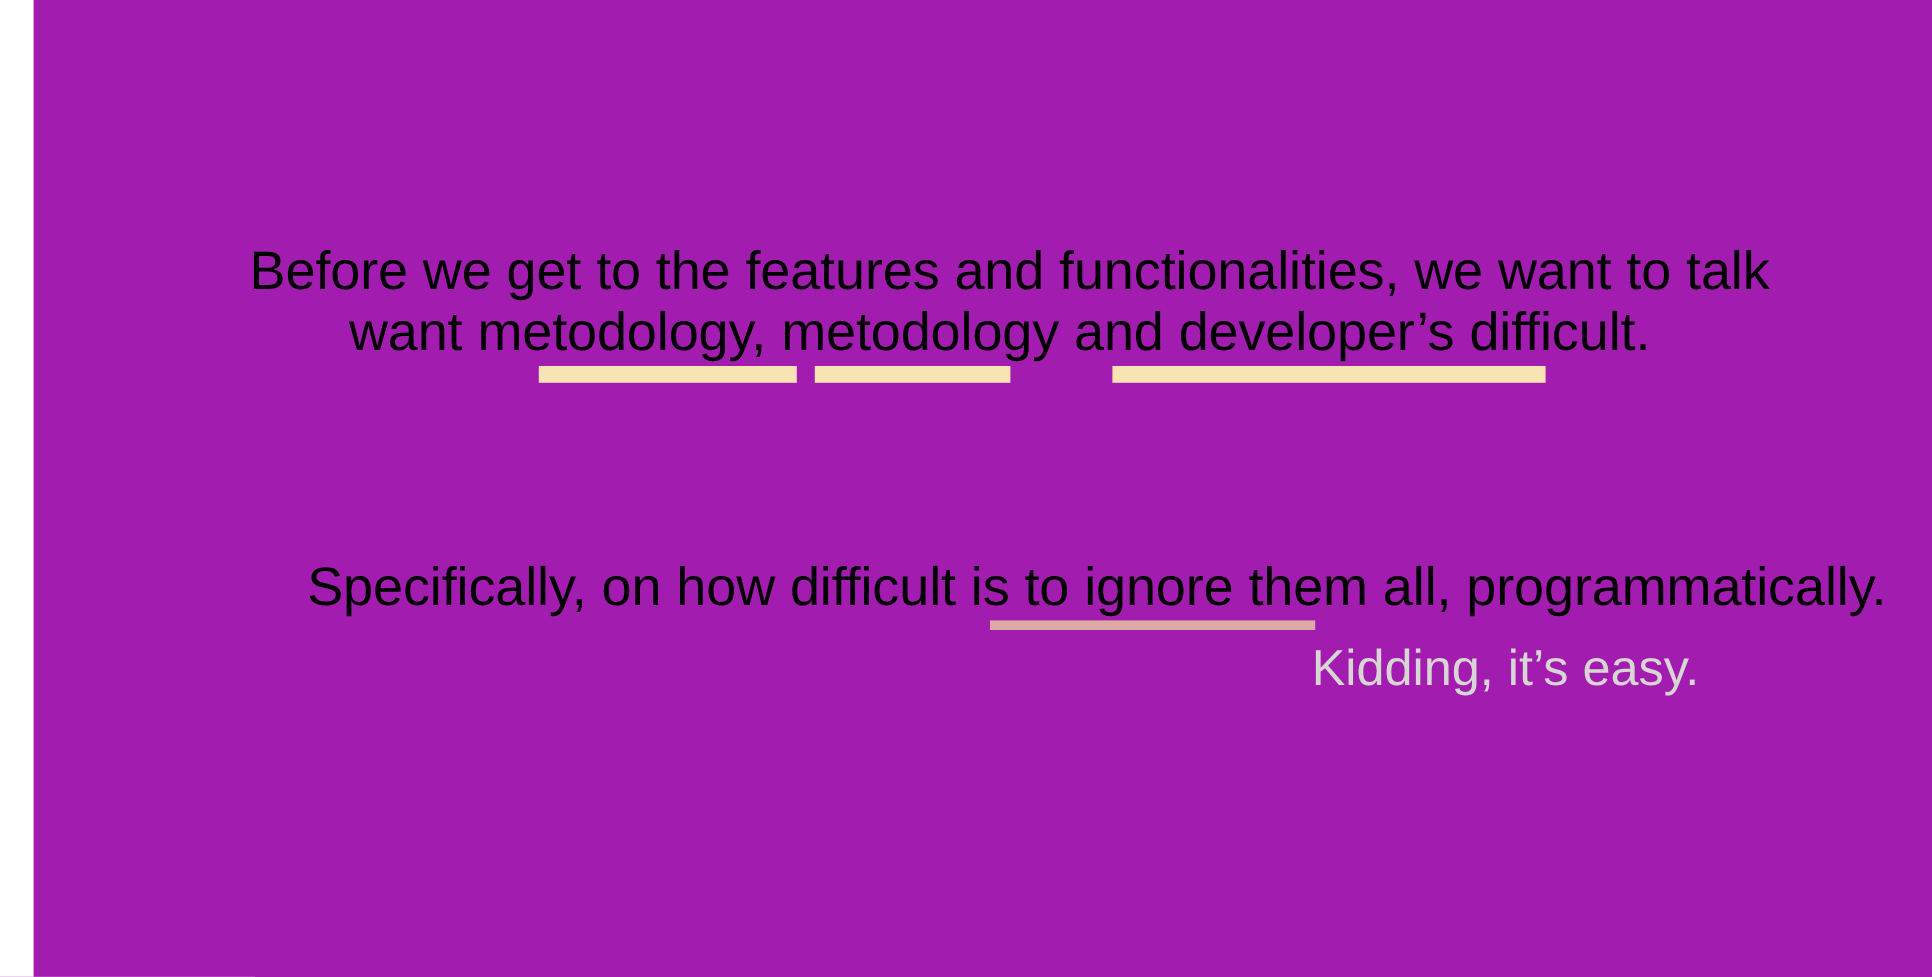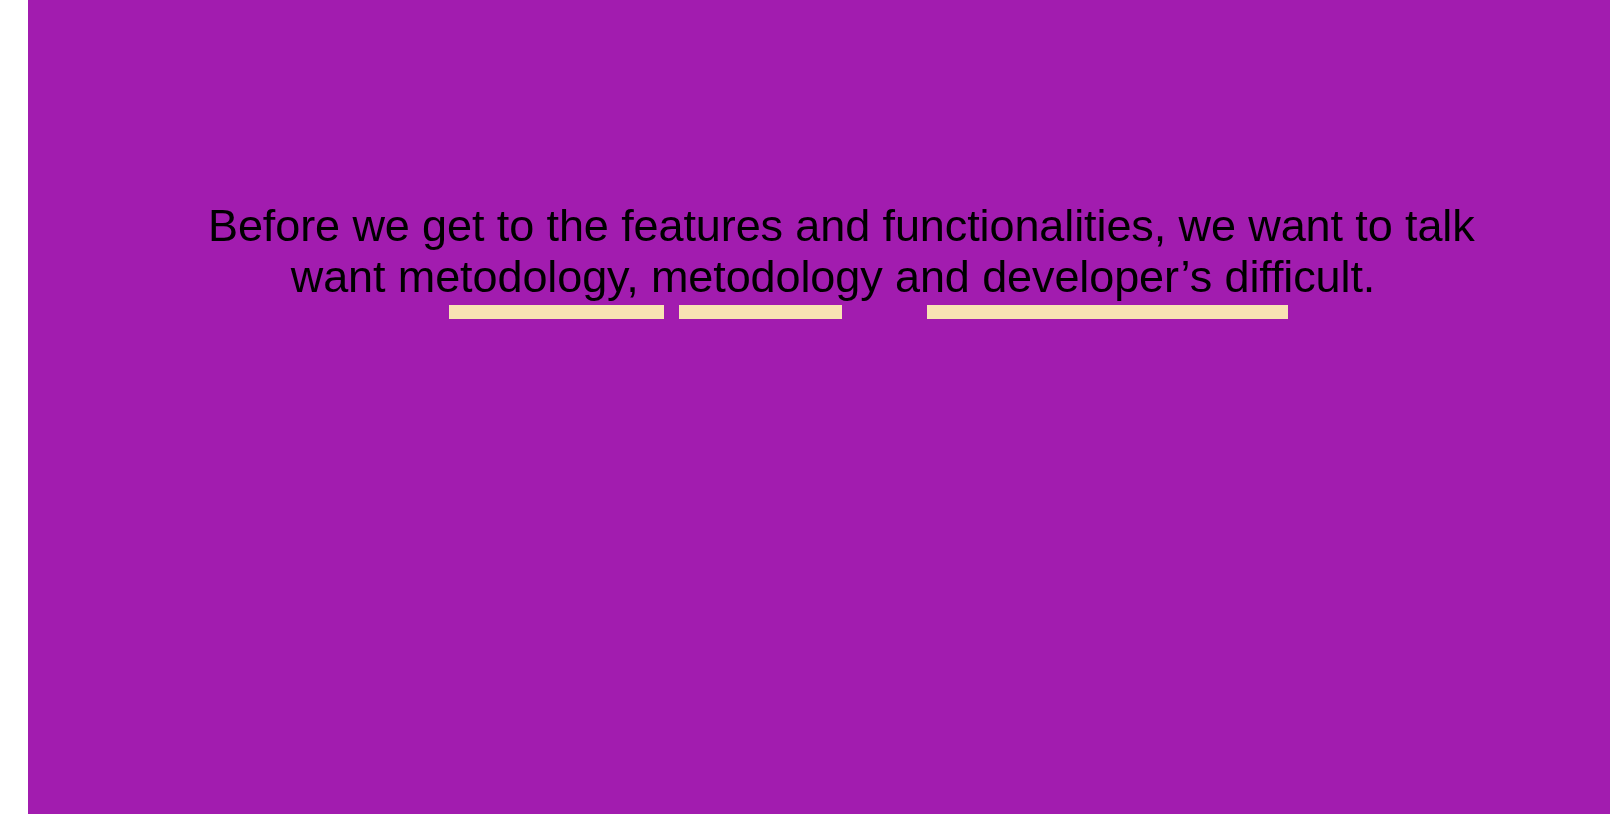--- a/index.html
+++ b/index.html
@@ -97,15 +97,26 @@
 
     <div class="para-line">
       <span>want </span><span class="bold">metodology</span><span>, </span><span class="bold">metodology</span><span> and </span><span class="bold">developer’s difficult</span><span>.</span>
     </div>
 
     <div class="hl-yellow hl-y-1"></div>
     <div class="hl-yellow hl-y-2"></div>
     <div class="hl-yellow hl-y-3"></div>
   </div>
 
+  <div class="para-block-2">
 
+    <div class="para-line">
+      <span>Specifically, on how difficult is to </span><span class="bold">ignore them all</span><span>, programmatically.</span>
+    </div>
+
+    <div class="hl-rose"></div>
+  </div>
+
+  <div class="kidding-line">
+    <span>Kidding, it’s easy.</span>
+  </div>
 
 </div>
 
 </body></html>

